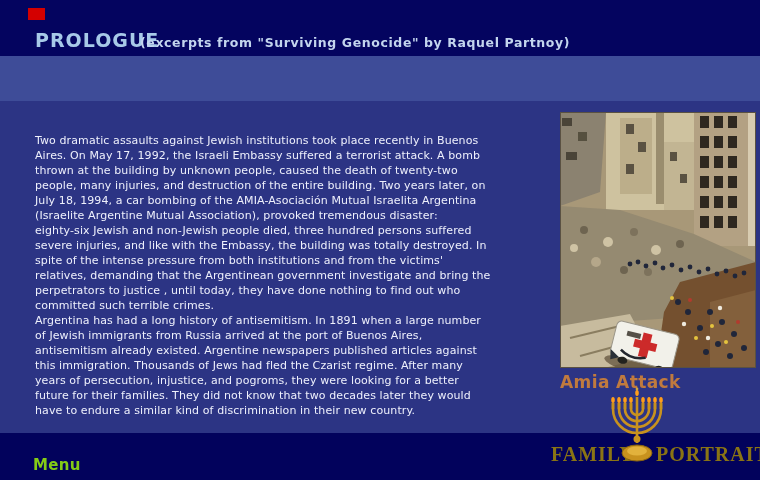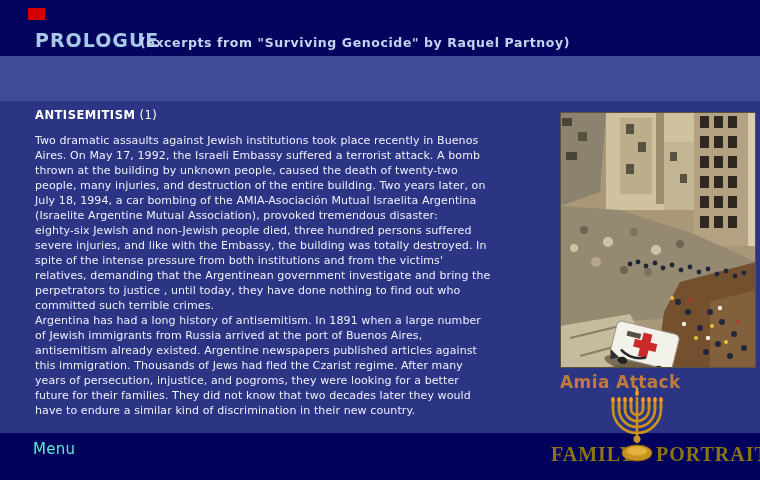--- a/index.html
+++ b/index.html
@@ -32,22 +32,22 @@
              letter-spacing:0.5px;}
   .art-title b{font-weight:bold;}
   .art-num{font-weight:normal;}
   .art-body{position:absolute;left:35px;top:133px;width:522px;font-size:11px;
             line-height:15px;color:#eef0fc;white-space:pre-line;letter-spacing:0.1px;}
   
   .photo{position:absolute;left:560px;top:112px;width:196px;height:256px;}
   .photo-caption{position:absolute;left:560px;top:372px;font-size:17px;font-weight:bold;
                  color:#c07a3e;letter-spacing:0.4px;}
   
-  .menu-link{position:absolute;left:33px;top:440px;font-size:15px;font-weight:normal;
-             color:#5eead4;cursor:pointer;letter-spacing:0.3px;}
+  .menu-link{position:absolute;left:33px;top:456px;font-size:15px;font-weight:bold;
+             color:#84cc16;cursor:pointer;letter-spacing:0.3px;}
   .brand-left{position:absolute;left:551px;top:443px;font-size:20px;font-weight:bold;
               color:#8a7414;font-family:"Liberation Serif","DejaVu Serif",serif;
               letter-spacing:1px;}
   .brand-right{position:absolute;left:656px;top:443px;font-size:20px;font-weight:bold;
                color:#8a7414;font-family:"Liberation Serif","DejaVu Serif",serif;
                letter-spacing:1px;}
   .menorah{position:absolute;left:608px;top:387px;width:58px;height:76px;}
 </style>
 </head>
 <body>
@@ -85,24 +85,20 @@
         <span class="sq sq-purple"></span>
         <span class="sq sq-purple"></span>
         <span class="sq sq-purple"></span>
         <span class="sq sq-black"></span>
         <span class="sq sq-black"></span>
       </span>
   </div>
 
   <div class="content"></div>
 
-  <div class="art-title">
-    <b>ANTISEMITISM</b>
-    <span class="art-num"> </span><span class="art-num">(1)</span>
-  </div>
 
   <div class="art-body">Two dramatic assaults against Jewish institutions took place recently in Buenos
 Aires. On  May 17, 1992, the Israeli Embassy suffered a terrorist attack. A bomb
 thrown at the building by unknown people, caused the death of twenty-two
 people, many injuries, and  destruction of the entire building. Two years later, on
 July 18, 1994, a car bombing of the AMIA-Asociación Mutual Israelita Argentina
 (Israelite Argentine Mutual Association), provoked  tremendous disaster:
 eighty-six Jewish and non-Jewish people died, three hundred persons suffered
 severe injuries, and like with the Embassy, the building was totally destroyed. In
 spite of the intense pressure from both institutions and from the victims'

